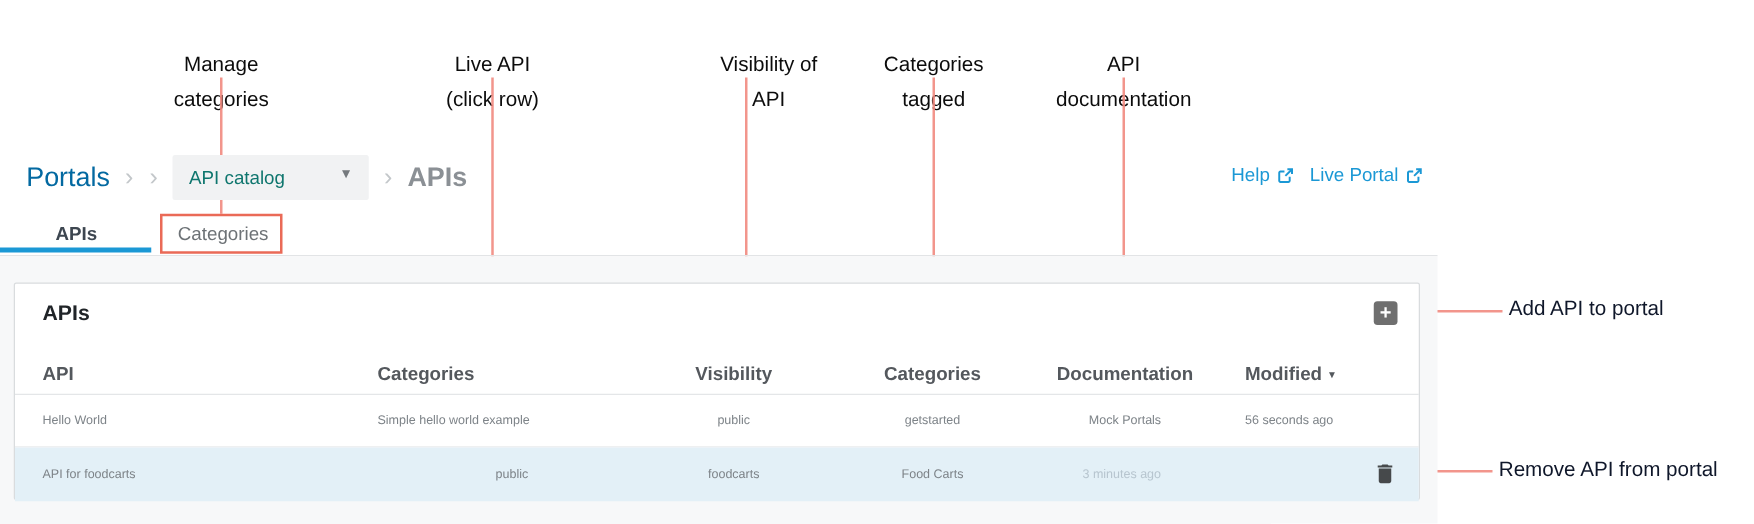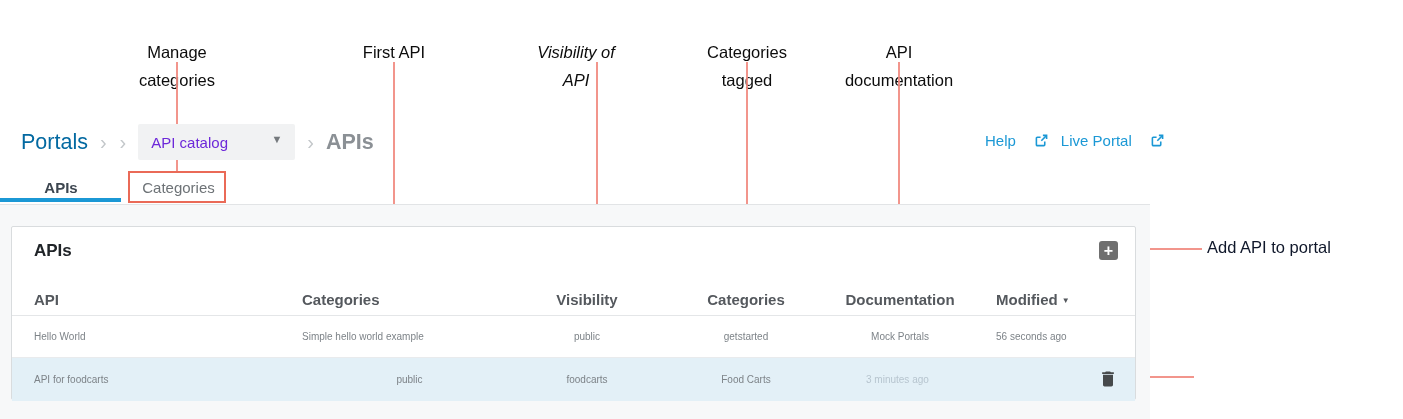--- a/index.html
+++ b/index.html
@@ -14,27 +14,27 @@
   .rbox  { position:absolute; border:2px solid var(--annotation-box,#ea6a57); pointer-events:none; }
   .side-label { position:absolute; font-size:16.5px; font-weight:500; color:#0f172a; white-space:nowrap; }
 
   
   .breadcrumb { position:absolute; left:21px; top:124px; height:36px; display:flex; align-items:center; gap:11px; }
   .bc-portals { font-size:21.5px; color:#0369a1; }
   .bc-sep { font-size:20px; color:#c3c7ca; padding:0 1px; }
   .bc-name { font-size:21.5px; color:#63686c; }
   .bc-dropdown { position:relative; width:157px; height:36px; background:#f1f2f3; border-radius:2px;
     display:flex; align-items:center; padding-left:13px; cursor:pointer; }
-  .bc-dropdown .val { font-size:15px; color:#6d28d9; }
+  .bc-dropdown .val { font-size:15px; color:#0f766e; }
   .bc-caret { position:absolute; right:13px; top:9px; font-size:11px; color:#75797d; }
   .bc-current { font-size:21.5px; font-weight:600; color:#8b9095; }
 
   
   .header-links { position:absolute; left:985px; top:132px; display:flex; align-items:center; gap:13px; }
-  .hlink { display:flex; align-items:center; gap:19px; font-size:15px; color:var(--accent-blue,#1b98d5);
+  .hlink { display:flex; align-items:center; gap:6px; font-size:15px; color:var(--accent-blue,#1b98d5);
     text-decoration:none; cursor:pointer; }
   .hlink svg { display:block; }
 
   
   .tab { position:absolute; top:171px; height:32px; display:flex; align-items:center; justify-content:center;
     font-size:15px; cursor:pointer; }
   .tab-apis { left:20px; width:82px; color:#3d4650; font-weight:600; }
   .tab-categories { left:130px; width:97px; color:#6d7276; }
   .tab-underline { position:absolute; left:0; top:198px; width:121px; height:4px; background:var(--accent-blue,#1b98d5); }
   .tab-divider { position:absolute; left:0; top:204px; width:1150px; height:1px; background:#e2e4e6; }
@@ -66,23 +66,24 @@
 </head>
 <body>
 
 <div class="screen">
 
   <div class="callout-label" style="left:87px;">
     <div>Manage</div>
     <div>categories</div>
   </div>
   <div class="callout-label" style="left:304px;">
-    <div>First API</div>
+    <div>Live API</div>
+    <div>(click row)</div>
   </div>
-  <div class="callout-label" style="left:486px;font-style:italic;">
+  <div class="callout-label" style="left:525px;">
     <div>Visibility of</div>
     <div>API</div>
   </div>
   <div class="callout-label" style="left:657px;">
     <div>Categories</div>
     <div>tagged</div>
   </div>
   <div class="callout-label" style="left:809px;">
     <div>API</div>
     <div>documentation</div>
@@ -95,20 +96,21 @@
   <div class="vline" style="left:898px; top:62px; height:222px;"></div>
 
   <div class="rbox" style="left:128px; top:171px; width:98px;  height:32px;"></div>
   <div class="rbox" style="left:531px; top:284px; width:133px; height:108px;"></div>
   <div class="rbox" style="left:683px; top:284px; width:129px; height:108px;"></div>
   <div class="rbox" style="left:834px; top:284px; width:130px; height:108px;"></div>
 
   <div class="hline" style="left:1120px; top:248px; width:82px;"></div>
   <div class="side-label" style="left:1207px; top:238px;">Add API to portal</div>
   <div class="hline" style="left:1122px; top:376px; width:72px;"></div>
+  <div class="side-label" style="left:1199px; top:367px;">Remove API from portal</div>
 
   <div class="breadcrumb">
     <span class="bc-portals">Portals</span>
     <span class="bc-sep">›</span>
     <span class="bc-sep">›</span>
     <div class="bc-dropdown">
       <span class="val">API catalog</span>
       <span class="bc-caret">▼</span>
     </div>
     <span class="bc-sep">›</span>

